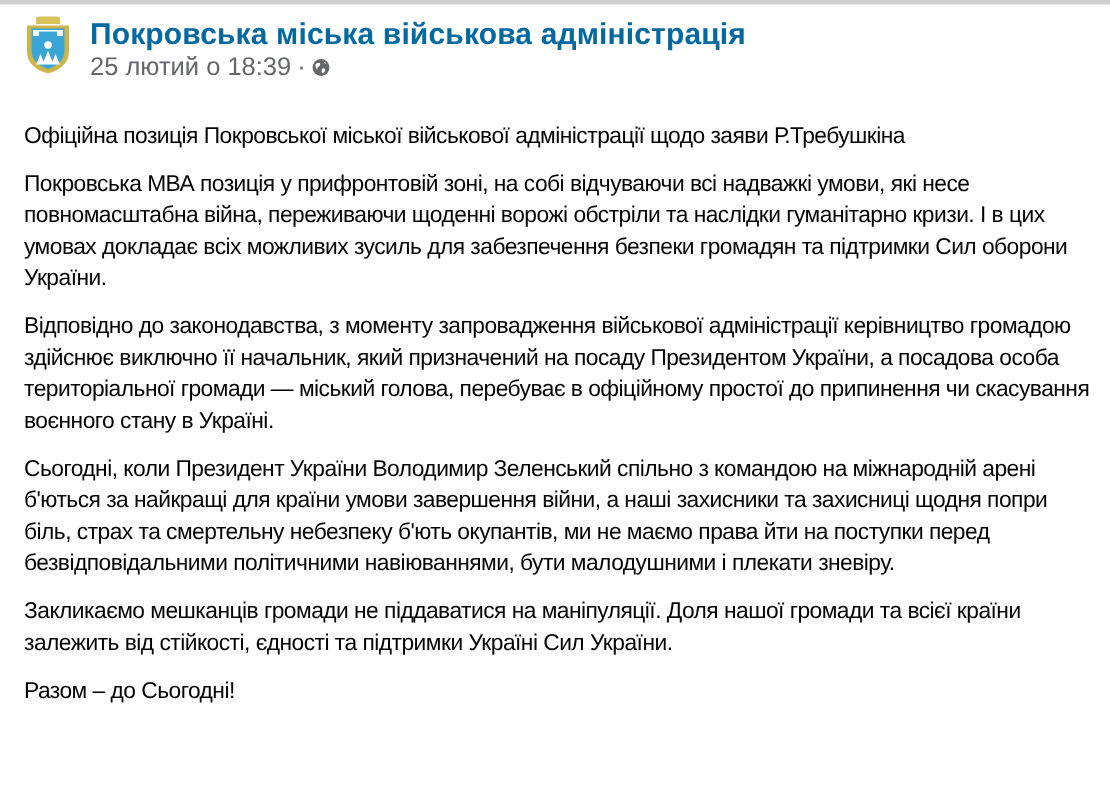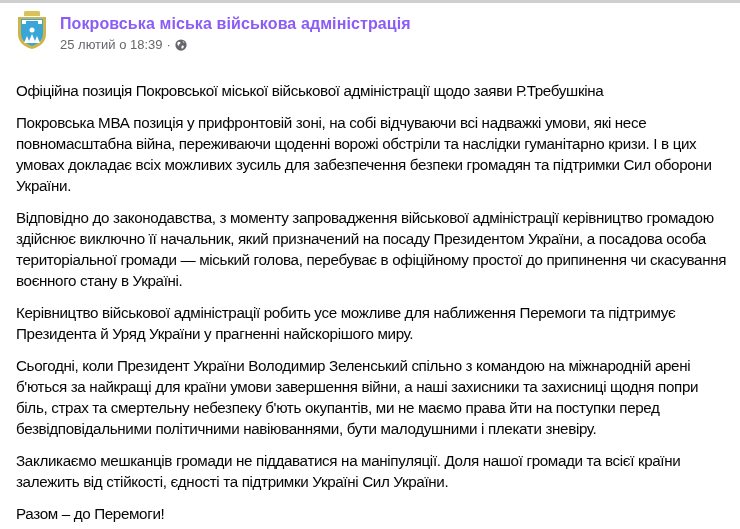--- a/index.html
+++ b/index.html
@@ -10,22 +10,22 @@
       color: #050505;
       position: relative;
     }
     .topbar { position: absolute; left: 0; top: 0; width: 740px; height: 3px; background: #cfcfcf; }
     .header { position: absolute; left: 12px; top: 10px; display: flex; align-items: flex-start; }
     .avatar {
       width: 40px; height: 40px; border-radius: 50%; background: #fff;
       display: flex; align-items: center; justify-content: center; overflow: hidden;
     }
     .meta { margin-left: 8px; padding-top: 4px; }
-    .page-name { font-weight: bold; font-size: 16px; color: #8b5cf6; line-height: 19px; letter-spacing: 0.1px; }
-    .sub { margin-top: 4px; font-size: 13px; color: #65676b; display: flex; align-items: center; line-height: 16px; }
+    .page-name { font-weight: bold; font-size: 20px; color: #0369a1; line-height: 19px; letter-spacing: 0.1px; }
+    .sub { margin-top: 4px; font-size: 17px; color: #65676b; display: flex; align-items: center; line-height: 16px; }
     .sub .dot { margin: 0 4px; }
     .globe { width: 12px; height: 12px; display: inline-block; }
     .content { position: absolute; left: 16px; top: 80px; width: 712px; font-size: 15.2px; line-height: 21px; color: #050505; font-family: "Liberation Sans", sans-serif; }
     .content p { margin: 0 0 11px 0; font-stretch: condensed; letter-spacing: -0.35px; }
   </style>
 </head>
 <body>
 
 <div class="topbar"></div>
 
@@ -52,17 +52,16 @@
         <path d="M10 2.5 Q12 3 13 5 Q11 5 10 2.5 Z" fill="#fff"></path>
       </svg>
     </div>
   </div>
 </div>
 
 <div class="content">
   <p>Офіційна позиція Покровської міської військової адміністрації щодо заяви Р.Требушкіна</p>
   <p>Покровська МВА позиція у прифронтовій зоні, на собі відчуваючи всі надважкі умови, які несе повномасштабна війна,  переживаючи щоденні ворожі обстріли та наслідки гуманітарно кризи. І в цих умовах докладає всіх можливих зусиль для забезпечення безпеки громадян та підтримки Сил оборони України.</p>
   <p>Відповідно до законодавства, з моменту запровадження військової адміністрації керівництво громадою здійснює виключно її начальник, який призначений на посаду Президентом України, а посадова особа територіальної громади — міський голова, перебуває в офіційному простої до припинення чи скасування воєнного стану в Україні.</p>
-  <p>Керівництво військової адміністрації робить усе можливе для наближення Перемоги та підтримує Президента й Уряд України у прагненні найскорішого миру.</p>
   <p>Сьогодні, коли Президент України Володимир Зеленський спільно з командою на міжнародній арені б'ються за найкращі для країни умови завершення війни, а наші захисники та захисниці щодня попри біль, страх та смертельну небезпеку б'ють окупантів, ми не маємо права йти на поступки перед безвідповідальними політичними навіюваннями, бути малодушними і плекати зневіру.</p>
   <p>Закликаємо мешканців громади не піддаватися на маніпуляції. Доля нашої громади та всієї країни залежить від стійкості, єдності та підтримки Україні Сил України.</p>
-  <p>Разом – до Перемоги!</p>
+  <p>Разом – до Сьогодні!</p>
 </div>
 
 </body></html>

